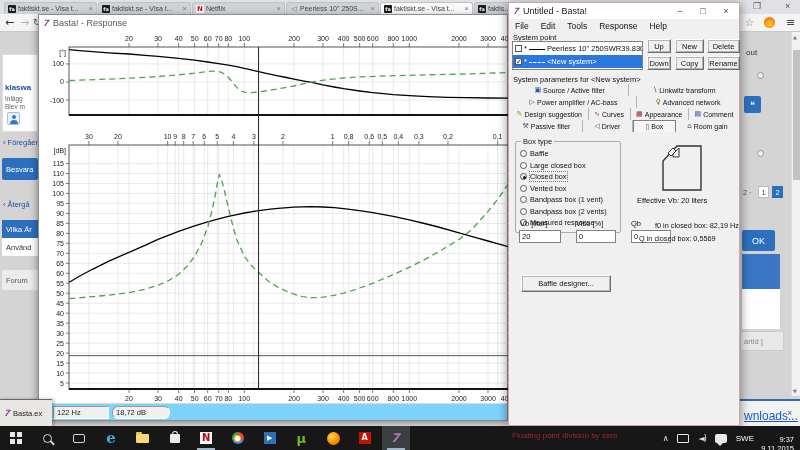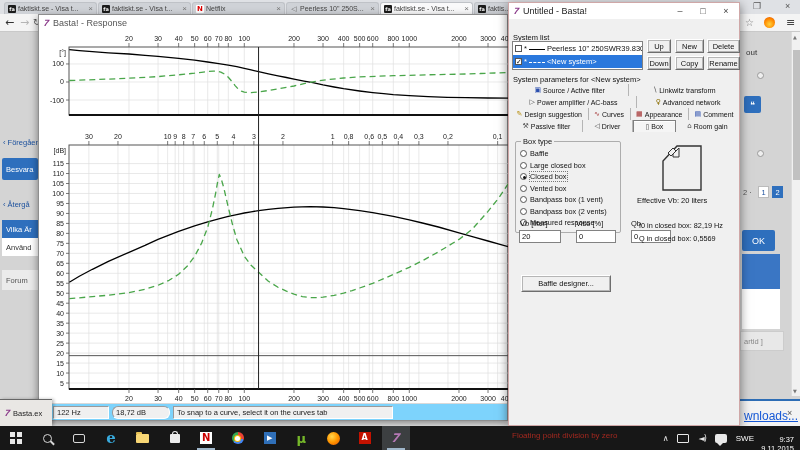--- a/index.html
+++ b/index.html
@@ -192,20 +192,26 @@
     <span class="win-close" style="left:785px;">×</span>
     <div class="btoolbar">
       <span class="nav-back glyph">←</span>
       <span class="nav-fwd glyph">→</span>
       <span class="nav-reload glyph">↻</span>
       <span class="tb-star glyph">☆</span>
       <span class="tb-flame"></span>
       <span class="tb-menu glyph">≡</span>
     </div>
 
+    <div class="lcard">
+      <span class="lnk">klaswa</span>
+      <span class="l1">Inlägg</span>
+      <span class="l2">Blev m</span>
+      <span class="avatar"></span>
+    </div>
     <span class="llink" style="left:3px;top:138px;">‹ Föregående</span>
     <div class="lbtn" style="top:158px;height:22px;">Besvara</div>
     <span class="llink" style="left:3px;top:200px;">‹ Återgå</span>
     <div class="lbtn" style="top:220px;height:18px;border-radius:0;">Vilka Är</div>
     <div class="lrow" style="top:238px;height:18px;background:#fff;color:#333;">Använd</div>
     <div class="lrow" style="top:270px;height:20px;background:#ebebeb;color:#555;">Forum</div>
 
     <span class="rtext" style="left:746px;top:48px;">out</span>
     <span class="rcircle" style="left:757px;top:72px;"></span>
     <div class="rquote glyph">❝</div>
@@ -503,33 +509,39 @@
           <text x="469.64260537137966" y="370" text-anchor="middle" font-size="7" fill="#222">4000</text>
           <polyline points="30.3,251.3 40.3,245.3 53.4,238.3 69.4,230.3 90.0,221.3 106.0,214.4 119.0,208.4 139.6,200.4 155.6,194.8 168.7,190.8 179.7,187.8 189.3,185.4 197.8,183.6 205.3,182.0 212.1,180.8 219.6,179.6 229.4,178.4 239.0,177.4 255.0,176.2 271.0,175.6 284.0,176.0 295.1,176.6 304.6,177.6 320.6,179.6 333.7,181.6 344.7,183.6 354.3,185.4 370.3,188.8 383.4,192.0 399.4,196.0 420.0,201.8 436.0,206.4 449.0,210.0 460.1,213.2 470.0,215.9" fill="none" stroke="#000000" stroke-width="1.3" clip-path="url(#clip1)" stroke-linejoin="round"></polyline>
           <polyline points="30.3,267.6 40.3,266.8 53.4,265.6 69.4,264.2 90.0,261.6 106.0,258.2 119.0,254.3 130.1,249.3 139.6,243.3 148.1,235.3 155.6,225.3 162.5,212.4 168.7,196.4 173.3,178.4 176.6,162.5 178.7,150.5 180.3,143.5 181.8,146.5 184.7,156.5 189.3,176.4 193.7,194.4 197.8,208.4 205.3,225.3 212.1,234.3 219.6,241.3 229.4,250.3 239.0,256.3 247.4,260.2 255.0,263.2 263.4,265.6 271.0,266.6 279.1,266.6 284.0,266.2 295.1,264.4 304.6,262.2 313.1,259.6 320.6,257.0 333.7,252.3 344.7,247.7 354.3,243.5 370.3,236.3 383.4,229.7 399.4,220.9 420.0,208.4 433.0,198.4 449.0,180.4 460.1,166.5 470.0,151.5" fill="none" stroke="#4aa64a" stroke-width="1.3" clip-path="url(#clip1)" stroke-linejoin="round" stroke-dasharray="6,4"></polyline>
           <line x1="30" y1="324.6420278004906" x2="470" y2="324.6420278004906" stroke="#555" stroke-width="1"></line>
         </g>
         <line x1="219.55597031171834" y1="16" x2="219.55597031171834" y2="358" stroke="#222" stroke-width="1"></line>
       </svg>
     <div class="statusbar">
       <span class="spanel" style="left:14px;width:56px;">122 Hz</span>
       <span class="spanel" style="left:73px;width:58px;border-radius:6px;">18,72 dB</span>
-      <span class="spanel" style="left:134px;width:220px;">To snap to a curve, select it on the curves tab</span>
     </div>
   </div>
 
   <div class="dialog">
     <div class="titlebar">
       <span class="basta-ico">7</span>
       <span class="wt">Untitled - Basta!</span>
     </div>
     <span class="dlg-ctl" style="right:48px;">–</span>
     <span class="dlg-ctl" style="right:25px;">□</span>
     <span class="dlg-ctl" style="right:2px;">×</span>
-    <span class="dlabel" style="left:4px;top:30px;">System list</span>
+    <div class="menubar" id="menubar">
+        <span class="menuitem">File</span>
+        <span class="menuitem">Edit</span>
+        <span class="menuitem">Tools</span>
+        <span class="menuitem">Response</span>
+        <span class="menuitem">Help</span>
+      </div>
+    <span class="dlabel" style="left:4px;top:30px;">System point</span>
     <div class="listbox" id="systemlist">
         <div class="lrow2">
           <span class="cbx glyph"></span>
           <span>*</span>
           <span class="swatch"></span>
           <span>Peerless 10" 250SWR39.8302</span>
         </div>
         <div class="lrow2 sel">
           <span class="cbx glyph">✓</span>
           <span>*</span>
@@ -647,21 +659,21 @@
     <span class="dlabel" style="left:128px;top:193px;">Effective Vb: 20 liters</span>
 
     <div id="fields">
         <span class="dlabel" style="left: 11px; top: 216px;">Vb [liter]</span>
         <input class="dinput" value="20" style="left: 10px; top: 227px; width: 42px;">
         <span class="dlabel" style="left: 67px; top: 216px;">Viso [%]</span>
         <input class="dinput" value="0" style="left: 67px; top: 227px; width: 40px;">
         <span class="dlabel" style="left: 122px; top: 216px;">Qb</span>
         <input class="dinput" value="0" style="left: 122px; top: 227px; width: 40px;">
       </div>
-    <span class="dresult" style="top:218px;">f0 in closed box: 82,19 Hz</span>
+    <span class="dresult" style="top:218px;margin-left:16px;">f0 in closed box: 82,19 Hz</span>
     <span class="dresult" style="top:231px;">Q  in closed box: 0,5569</span>
 
     <div class="dbtn" style="left:12px;top:272px;width:90px;height:17px;">Baffle designer...</div>
   </div>
 
   <div class="taskbar" id="taskbar">
     <span class="err-text">Floating point division by zero</span>
     <div class="tray">
       <span class="i-chevron tray-item glyph">∧</span>
       <span class="i-monitor tray-item"></span>

